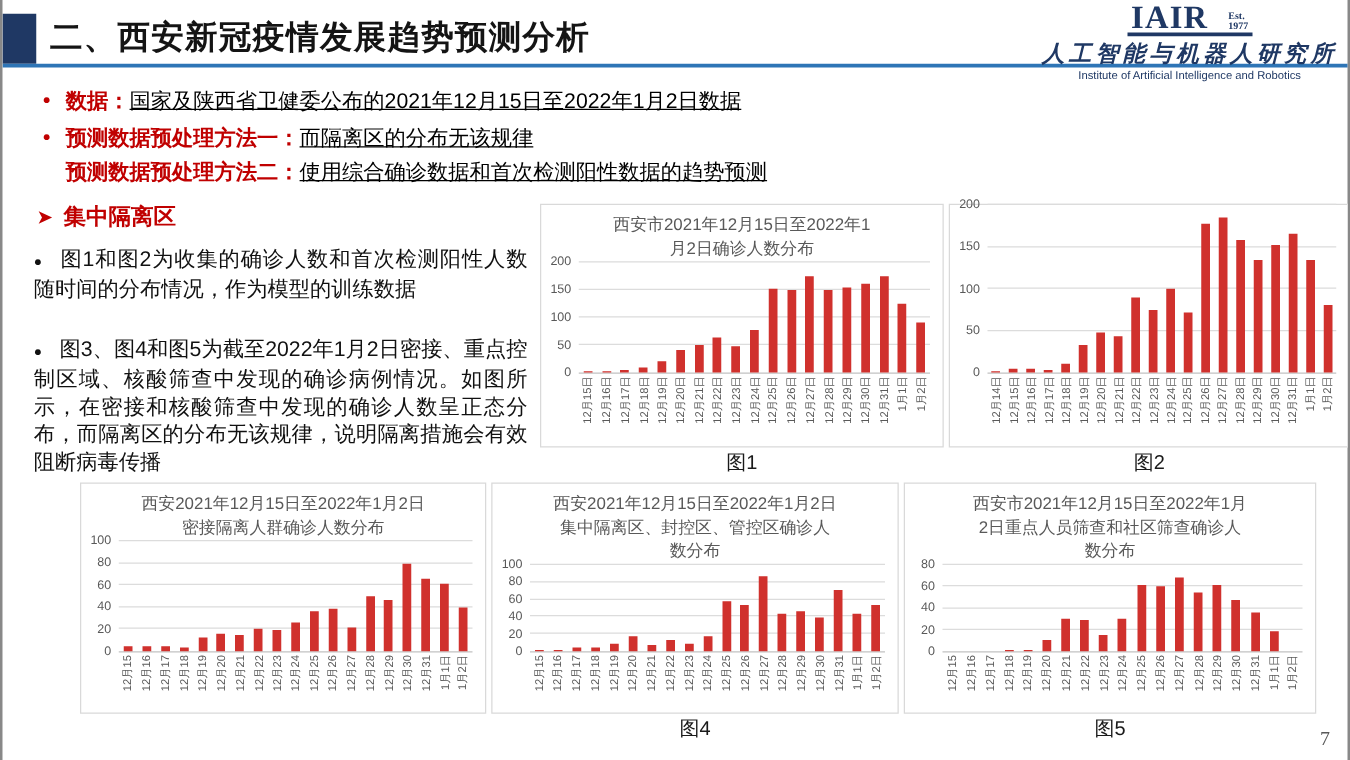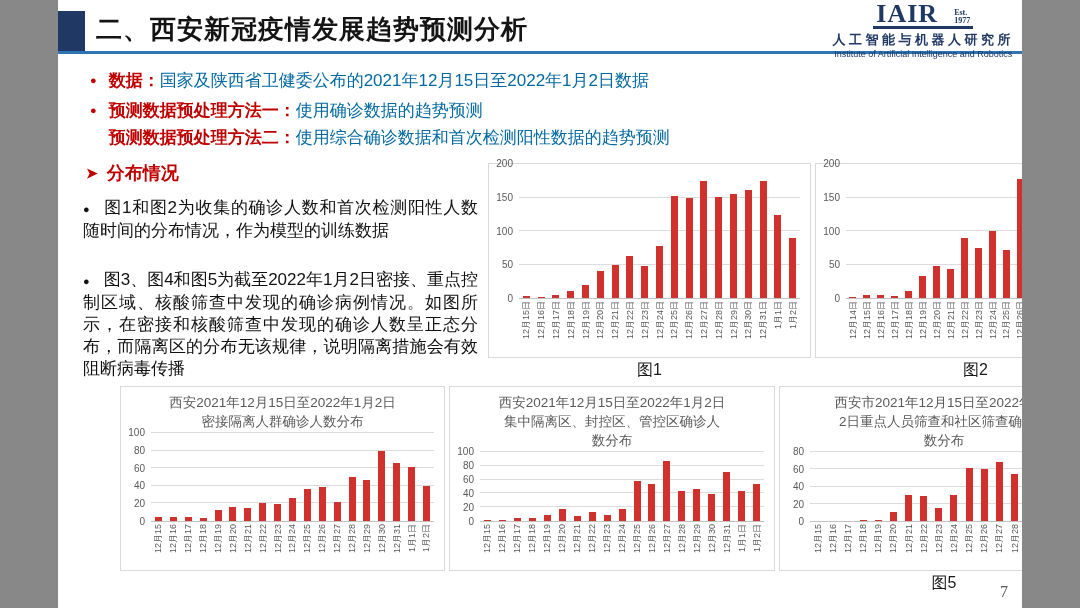--- a/index.html
+++ b/index.html
@@ -1,37 +1,37 @@
 <!DOCTYPE html>
 <html style="--bar: #d0312d; --accent-red: #c00000; --navy: #1f3864; --rule-blue: #2e75b6; --chart-title: #595959; --axis-label: #595959; --gridline: #dcdcdc; --panel-border: #d9d9d9;"><head>
 <meta charset="utf-8">
 <style>
   html,body { margin:0; padding:0; background:#888; }
   #slide {
-    position:relative; width:964px; height:608px; background:#ffffff;
+    position:relative; width:1076px; height:608px; background:#ffffff;
     font-family:"Liberation Sans", sans-serif; overflow:hidden; margin:0 auto;
   }
   
   .navy-accent { position:absolute; left:0; top:11px; width:27px; height:40px; background:var(--navy); }
   .header-rule { position:absolute; left:0; top:51px; width:1080px; height:3px; background:var(--rule-blue); }
   .slide-title { position:absolute; left:38px; top:12px; font-size:26px; font-weight:700; color:#141414; letter-spacing:1px; }
   .logo { position:absolute; top:3px; right:8px; text-align:center; color:var(--navy); }
   .logo-mark { display:inline-flex; align-items:flex-end; gap:16px; border-bottom:3px solid var(--navy); padding:0 3px 1px 3px; }
   .logo-iair { font-family:"Liberation Serif", serif; font-weight:700; font-size:26px; line-height:22px; letter-spacing:1px; }
   .logo-est { display:flex; flex-direction:column; font-size:8px; font-weight:700; line-height:8px; text-align:left; font-family:"Liberation Serif", serif; }
-  .logo-cn { font-size:13px; letter-spacing:3.5px; margin-top:2px; white-space:nowrap; font-weight:600; }
+  .logo-cn { font-size:18px; letter-spacing:3.5px; margin-top:2px; white-space:nowrap; font-weight:600;font-style:italic; }
   .logo-en { font-size:9px; white-space:nowrap; }
   
   .bullets { position:absolute; left:32px; top:67px; width:780px; font-size:17px; line-height:27px; color:#111; }
   .bullet-row { display:flex; }
   .bullet-row.first { margin-bottom:3px; }
   .dot { color:var(--accent-red); font-size:11px; margin-right:12px; line-height:27px; flex:0 0 auto; }
   .dot.hidden-dot { visibility:hidden; }
   .blabel { color:var(--accent-red); font-weight:700; white-space:nowrap; }
-  .btext { color:#0369a1; }
+  .btext { color:#000000;text-decoration:underline; }
   
   .section-heading { position:absolute; left:28px; top:161px; font-size:18px; font-weight:700; color:var(--accent-red); display:flex; align-items:center; gap:9px; }
   .arrow-icon { font-size:14px; line-height:18px; }
   .para { position:absolute; left:25px; width:395px; font-size:17px; line-height:22px; color:#111; text-align:justify; }
   .para .pbullet { font-size:11px; padding-right:14px; }
   #para1 { top:180px; }
   #para2 { top:252px; }
   
   .chart-panel { position:absolute; background:#fff; border:1px solid var(--panel-border); display:flex; flex-direction:column; box-sizing:border-box; }
   .chart-title { white-space:pre-line; text-align:center; color:var(--chart-title); font-size:13.5px; line-height:19px; padding:6px 8px 2px 8px; }
@@ -82,36 +82,38 @@
     <div class="logo-en">Institute of Artificial Intelligence and Robotics</div>
   </div>
 
   <div class="bullets">
     <div class="bullet-row first">
       <span class="dot">●</span>
       <span><span class="blabel"><span>数据</span><span>：</span></span><span class="btext">国家及陕西省卫健委公布的2021年12月15日至2022年1月2日数据</span></span>
     </div>
     <div class="bullet-row">
       <span class="dot">●</span>
-      <span><span class="blabel"><span>预测数据预处理方法一</span><span>：</span></span><span class="btext">使用确诊数据的趋势预测</span></span>
+      <span><span class="blabel"><span>预测数据预处理方法一</span><span>：</span></span><span class="btext">而隔离区的分布无该规律</span></span>
     </div>
     <div class="bullet-row">
       <span class="dot hidden-dot">●</span>
       <span><span class="blabel"><span>预测数据预处理方法二</span><span>：</span></span><span class="btext">使用综合确诊数据和首次检测阳性数据的趋势预测</span></span>
     </div>
   </div>
 
   <div class="section-heading">
     <span class="arrow-icon">➤</span>
-    <span>分布情况</span>
+    <span>集中隔离区</span>
   </div>
   <p class="para" id="para1"><span class="pbullet">●</span><span>图1和图2为收集的确诊人数和首次检测阳性人数随时间的分布情况，作为模型的训练数据</span></p>
   <p class="para" id="para2"><span class="pbullet">●</span><span>图3、图4和图5为截至2022年1月2日密接、重点控制区域、核酸筛查中发现的确诊病例情况。如图所示，在密接和核酸筛查中发现的确诊人数呈正态分布，而隔离区的分布无该规律，说明隔离措施会有效阻断病毒传播</span></p>
 
   <div class="chart-panel row1" id="panel-0">
+    <div class="chart-title">西安市2021年12月15日至2022年1
+月2日确诊人数分布</div>
     <div class="plot-wrap">
         <div class="y-axis">
           <div class="ytick" style="bottom: calc(0% - 5px);">0</div>
           <div class="ytick" style="bottom: calc(25% - 5px);">50</div>
           <div class="ytick" style="bottom: calc(50% - 5px);">100</div>
           <div class="ytick" style="bottom: calc(75% - 5px);">150</div>
           <div class="ytick" style="bottom: calc(100% - 5px);">200</div>
         </div>
         <div class="plot">
           <div class="gridline" style="bottom: 25%;"></div>
@@ -793,16 +795,17 @@
           <span>1月1日</span>
         </div>
         <div class="xlab">
           <span>1月2日</span>
         </div>
       </div>
   </div>
 
   <div class="chart-caption" id="cap-0">图1</div>
   <div class="chart-caption" id="cap-1">图2</div>
+  <div class="chart-caption" id="cap-3">图4</div>
   <div class="chart-caption" id="cap-4">图5</div>
 
   <div class="page-number">7</div>
 </div>
 
 </body></html>

